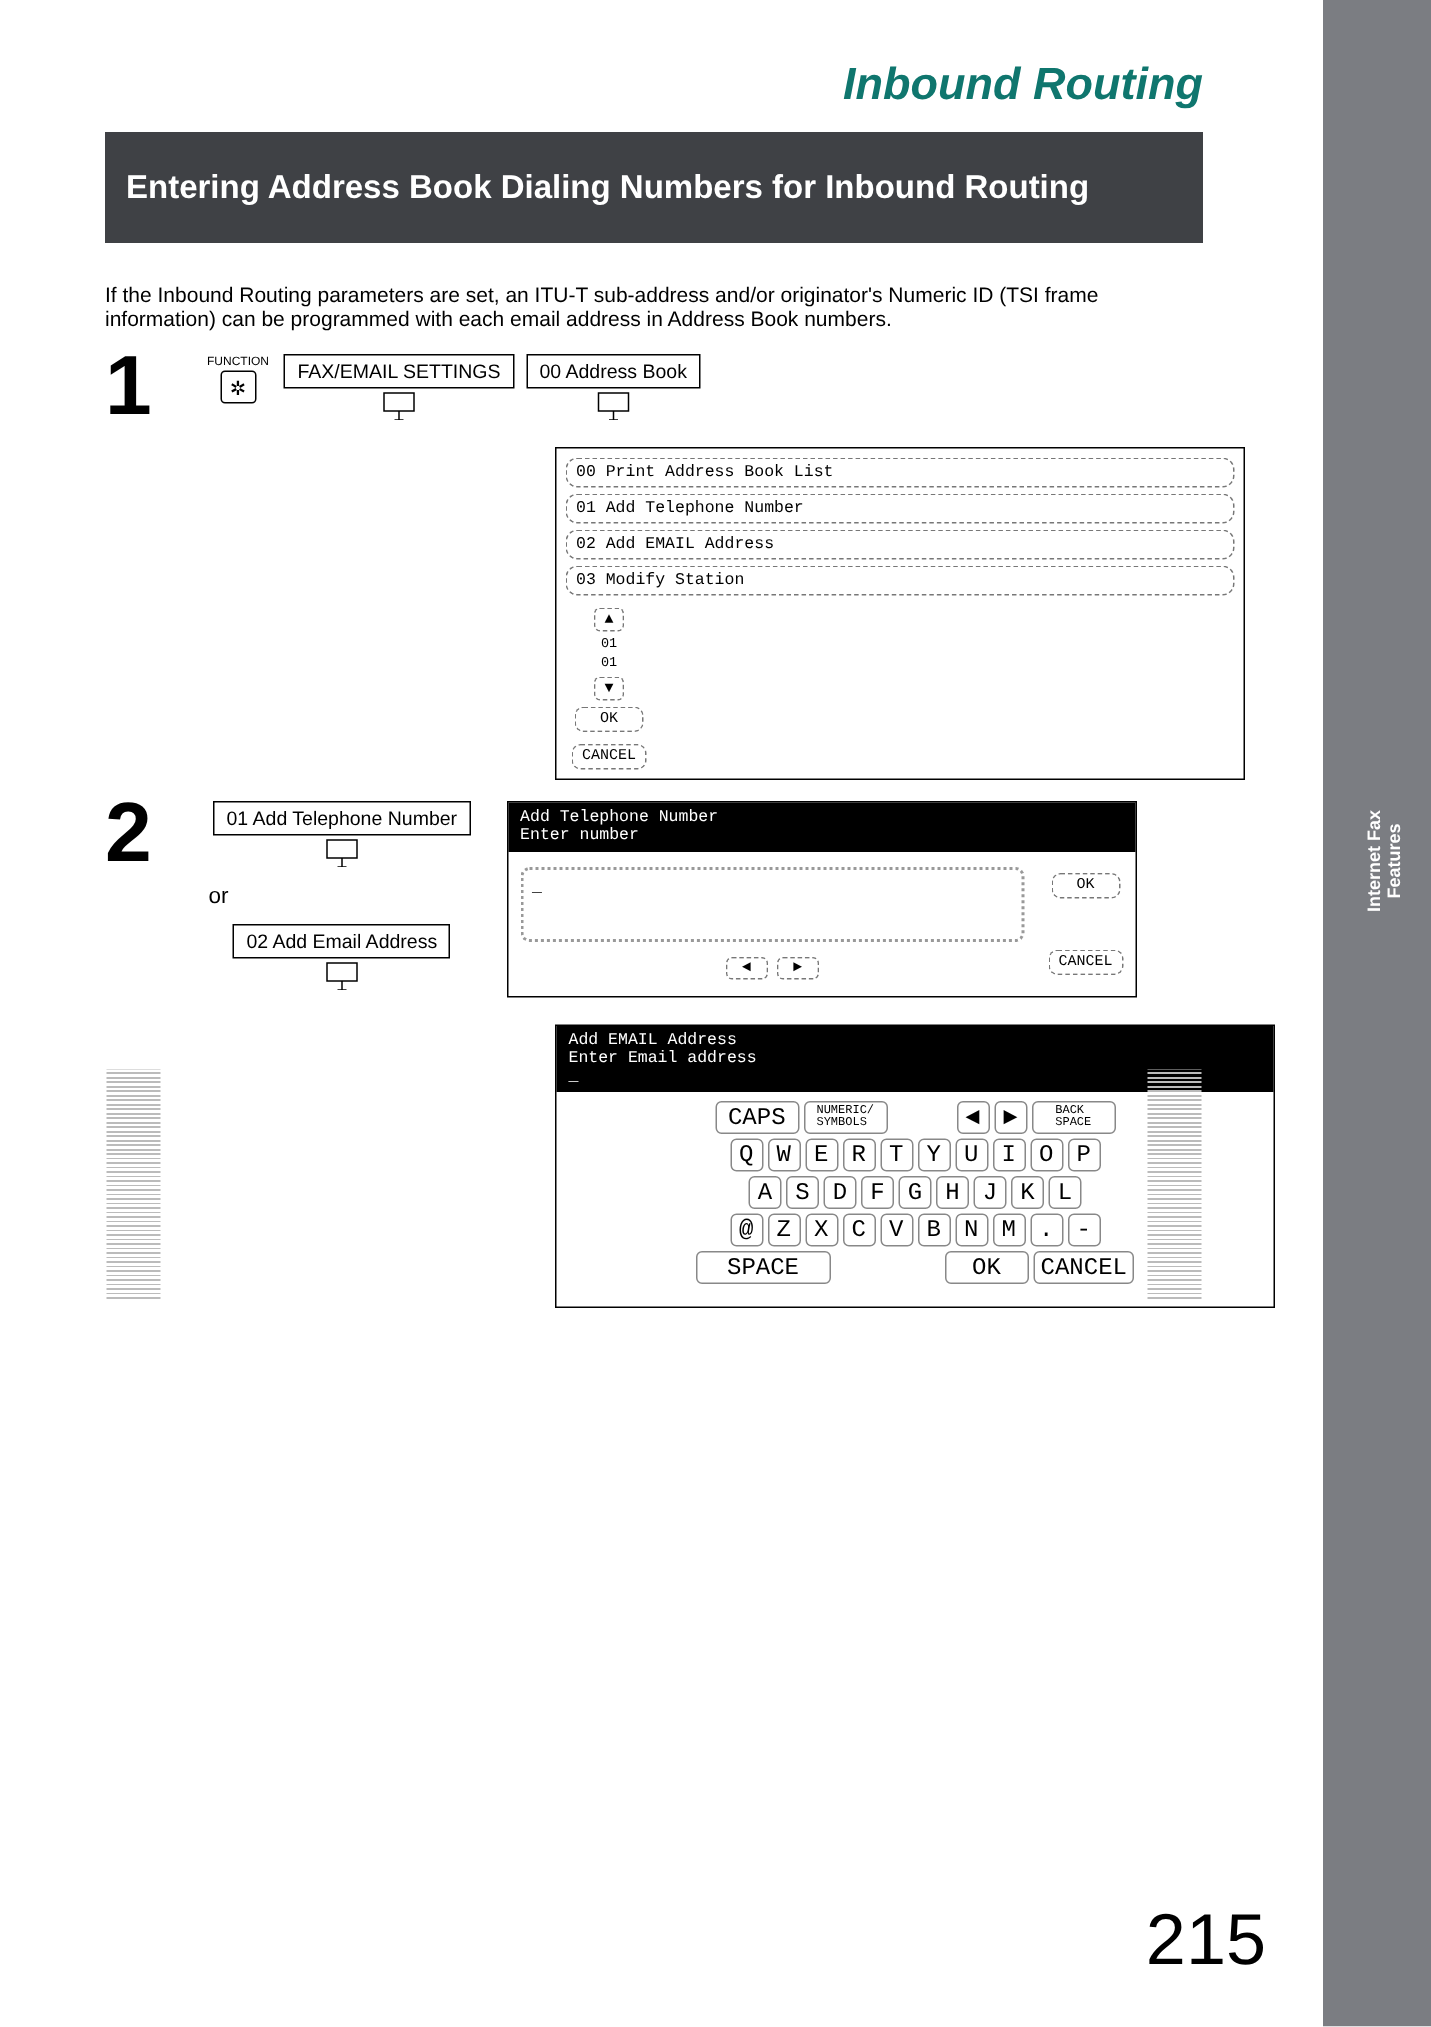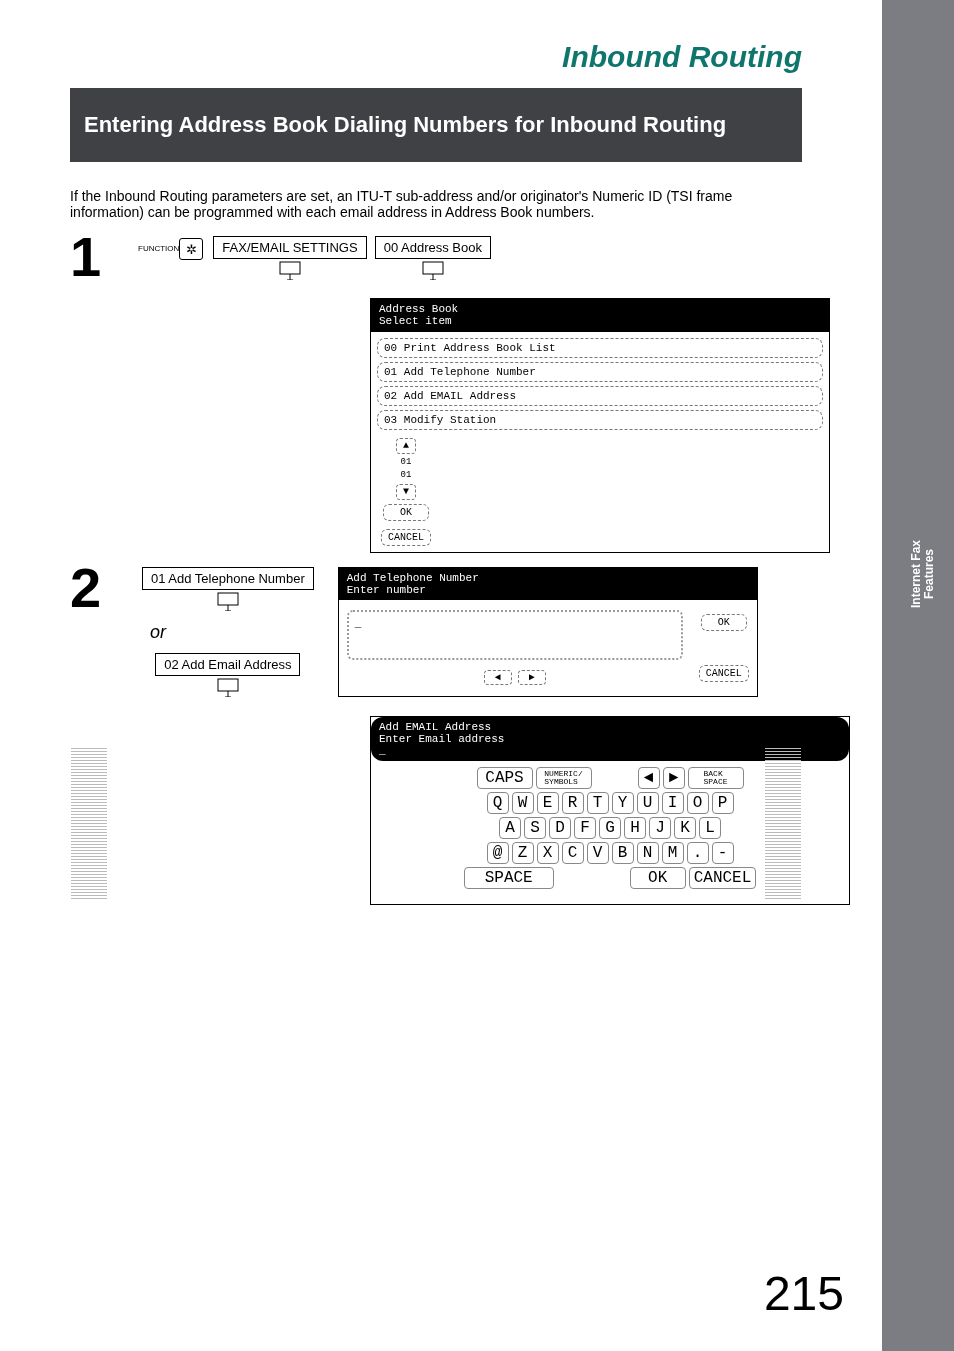--- a/index.html
+++ b/index.html
@@ -63,39 +63,39 @@
   .big-num {
     font-size: 56px;
     font-weight: bold;
     width: 60px;
     line-height: 0.9;
     margin-top: -4px;
     margin-right: 8px;
   }
   .flow { display: flex; flex-wrap: wrap; align-items: flex-start; }
   .fn-icon {
-    display: flex; flex-direction: row; align-items:center;
+    display: flex; flex-direction: column; align-items:center;
     margin-right: 6px; font-size: 8px;
   }
   .fn-icon .key {
     width: 24px; height: 22px; border:1px solid #000; border-radius:3px;
     display:flex;align-items:center;justify-content:center;font-size:13px;
     margin-top:2px;
   }
   .sel-btn {
     border:1px solid #000; padding:3px 8px; font-size:13px;
   }
   .touch {
     width:26px;height:22px;
     display:flex;align-items:center;justify-content:center;
   }
   .touch svg { width:24px;height:20px; }
   .sel-col { display:flex;flex-direction:column;align-items:center;margin:0 4px; }
   .step2-left { display:flex;flex-direction:column; }
-  .or-word { font-size:18px;margin:10px 0 10px 12px;font-style:italic; }
+  .or-word { font-size:15px;margin:10px 0 10px 1px; }
 
   
   .screen {
     margin-top: 12px;
     margin-left: 300px;
     width: 460px;
     border: 1px solid #000;
     font-family: "Courier New", monospace;
     font-size: 11px;
     position: relative;
@@ -131,21 +131,21 @@
   .kbpanel {
     margin-top: 18px;
     margin-left: 300px;
     width: 480px;
     border: 1px solid #000;
     font-family: "Courier New", monospace;
     font-size: 11px;
     background:#fff;
     padding-bottom:6px;
   }
-  .kbpanel .titlebar { background:#000;color:#fff;padding:4px 8px;line-height:1.1;border-radius:12px; }
+  .kbpanel .titlebar { background:#000;color:#fff;padding:4px 8px;line-height:1.1; }
   .kb-rows{padding:6px 40px;}
   .kb-row{display:flex;gap:3px;justify-content:center;margin-bottom:3px;}
   .kkey{border:1px solid #888;border-radius:4px;min-width:22px;height:22px;display:flex;align-items:center;justify-content:center;font-size:16px;padding:0 4px;}
   .kkey.wide{min-width:56px;}
   .kkey.wider{min-width:90px;}
   .kbpanel-wrap{position:relative;}
   .hatch-l,.hatch-r{position:absolute;top:30px;bottom:6px;width:36px;background:repeating-linear-gradient(0deg,#bbb,#bbb 1px,transparent 1px,transparent 3px);}
   .hatch-l{left:1px;} .hatch-r{right:1px;}
 
   .page-number {
@@ -193,24 +193,20 @@
               <rect x="2" y="2" width="20" height="12" fill="none" stroke="#000"></rect>
               <line x1="12" y1="14" x2="12" y2="20" stroke="#000"></line>
               <line x1="9" y1="20" x2="15" y2="20" stroke="#000"></line>
             </svg>
         </div>
       </div>
     </div>
   </div>
 
   <div class="screen">
-    <div class="titlebar">
-      <div>Address Book</div>
-      <div>Select item</div>
-    </div>
     <div class="body">
       <div class="listcol">
         <div class="list-item">00  Print Address Book List</div>
         <div class="list-item">01  Add Telephone Number</div>
         <div class="list-item">02  Add EMAIL Address</div>
         <div class="list-item">03  Modify Station</div>
       </div>
       <div class="sidecol">
         <div class="arrow-small">▲</div>
         <div class="page-ind">01</div>

